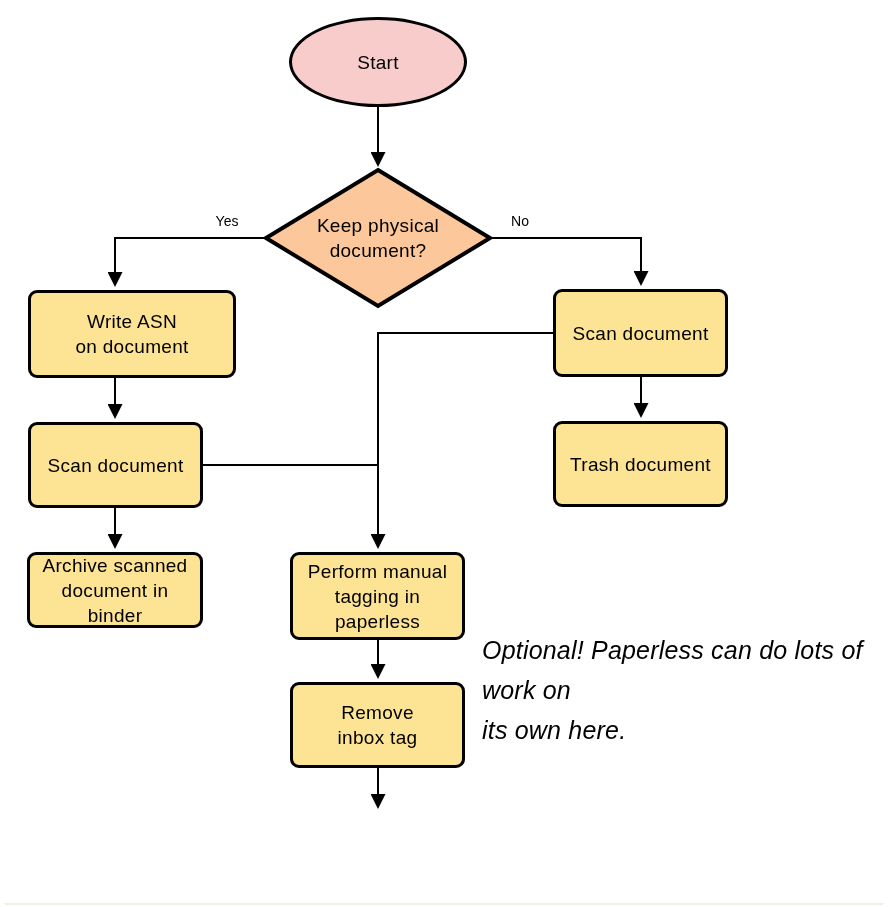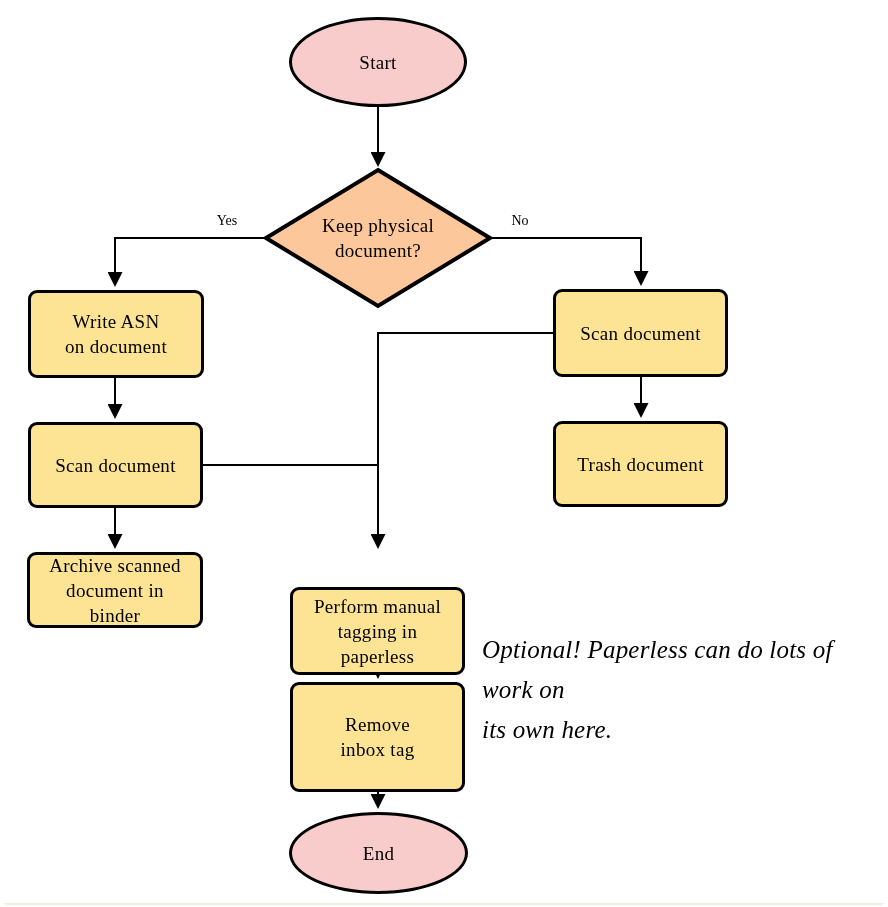--- a/index.html
+++ b/index.html
@@ -2,21 +2,21 @@
 <html><head>
 <meta charset="utf-8">
 <style>
   html, body { margin: 0; padding: 0; background: #ffffff; }
   .canvas {
     position: relative;
     width: 888px;
     height: 907px;
     background: #ffffff;
     overflow: hidden;
-    font-family: Liberation Serif, serif;
+    font-family: Liberation Sans, sans-serif;
     color: #000000;
     border-radius: 13px;
   }
   svg.connectors {
     position: absolute;
     left: 0; top: 0;
     width: 888px; height: 907px;
   }
   svg.connectors path.edge {
     fill: none;
@@ -113,21 +113,21 @@
   </div>
 
   <div class="edge-label" style="left:200px; top:211px; width:54px;">
     <span>Yes</span>
   </div>
 
   <div class="edge-label" style="left:496px; top:211px; width:48px;">
     <span>No</span>
   </div>
 
-  <div class="node rect-node" style="left:28px; top:290px; width:176px; height:88px;">
+  <div class="node rect-node" style="left:28px; top:290px; width:208px; height:88px;">
     <span>Write ASN
 on document</span>
   </div>
 
   <div class="node rect-node" style="left:28px; top:422px; width:175px; height:86px;">
     <span>Scan document</span>
   </div>
 
   <div class="node rect-node" style="left:27px; top:552px; width:176px; height:76px;">
     <span>Archive scanned
@@ -136,34 +136,31 @@
   </div>
 
   <div class="node rect-node" style="left:553px; top:289px; width:175px; height:88px;">
     <span>Scan document</span>
   </div>
 
   <div class="node rect-node" style="left:553px; top:421px; width:175px; height:86px;">
     <span>Trash document</span>
   </div>
 
-  <div class="node rect-node" style="left:290px; top:552px; width:175px; height:88px;margin-top:35px;">
+  <div class="node rect-node" style="left:290px; top:552px; width:175px; height:88px;">
     <span>Perform manual
 tagging in
 paperless</span>
   </div>
 
-  <div class="node rect-node" style="left:290px; top:682px; width:175px; height:110px;">
+  <div class="node rect-node" style="left:290px; top:682px; width:175px; height:86px;">
     <span>Remove
 inbox tag</span>
   </div>
 
-  <div class="node ellipse-node" style="left:289px; top:812px; width:179px; height:82px;">
-    <span>End</span>
-  </div>
 
   <div class="note" style="left:482px; top:590px;">
     <span>Optional! Paperless can do lots of work on
 its own here.</span>
   </div>
 
   <div class="bottom-rule"></div>
 
 </div>
 

